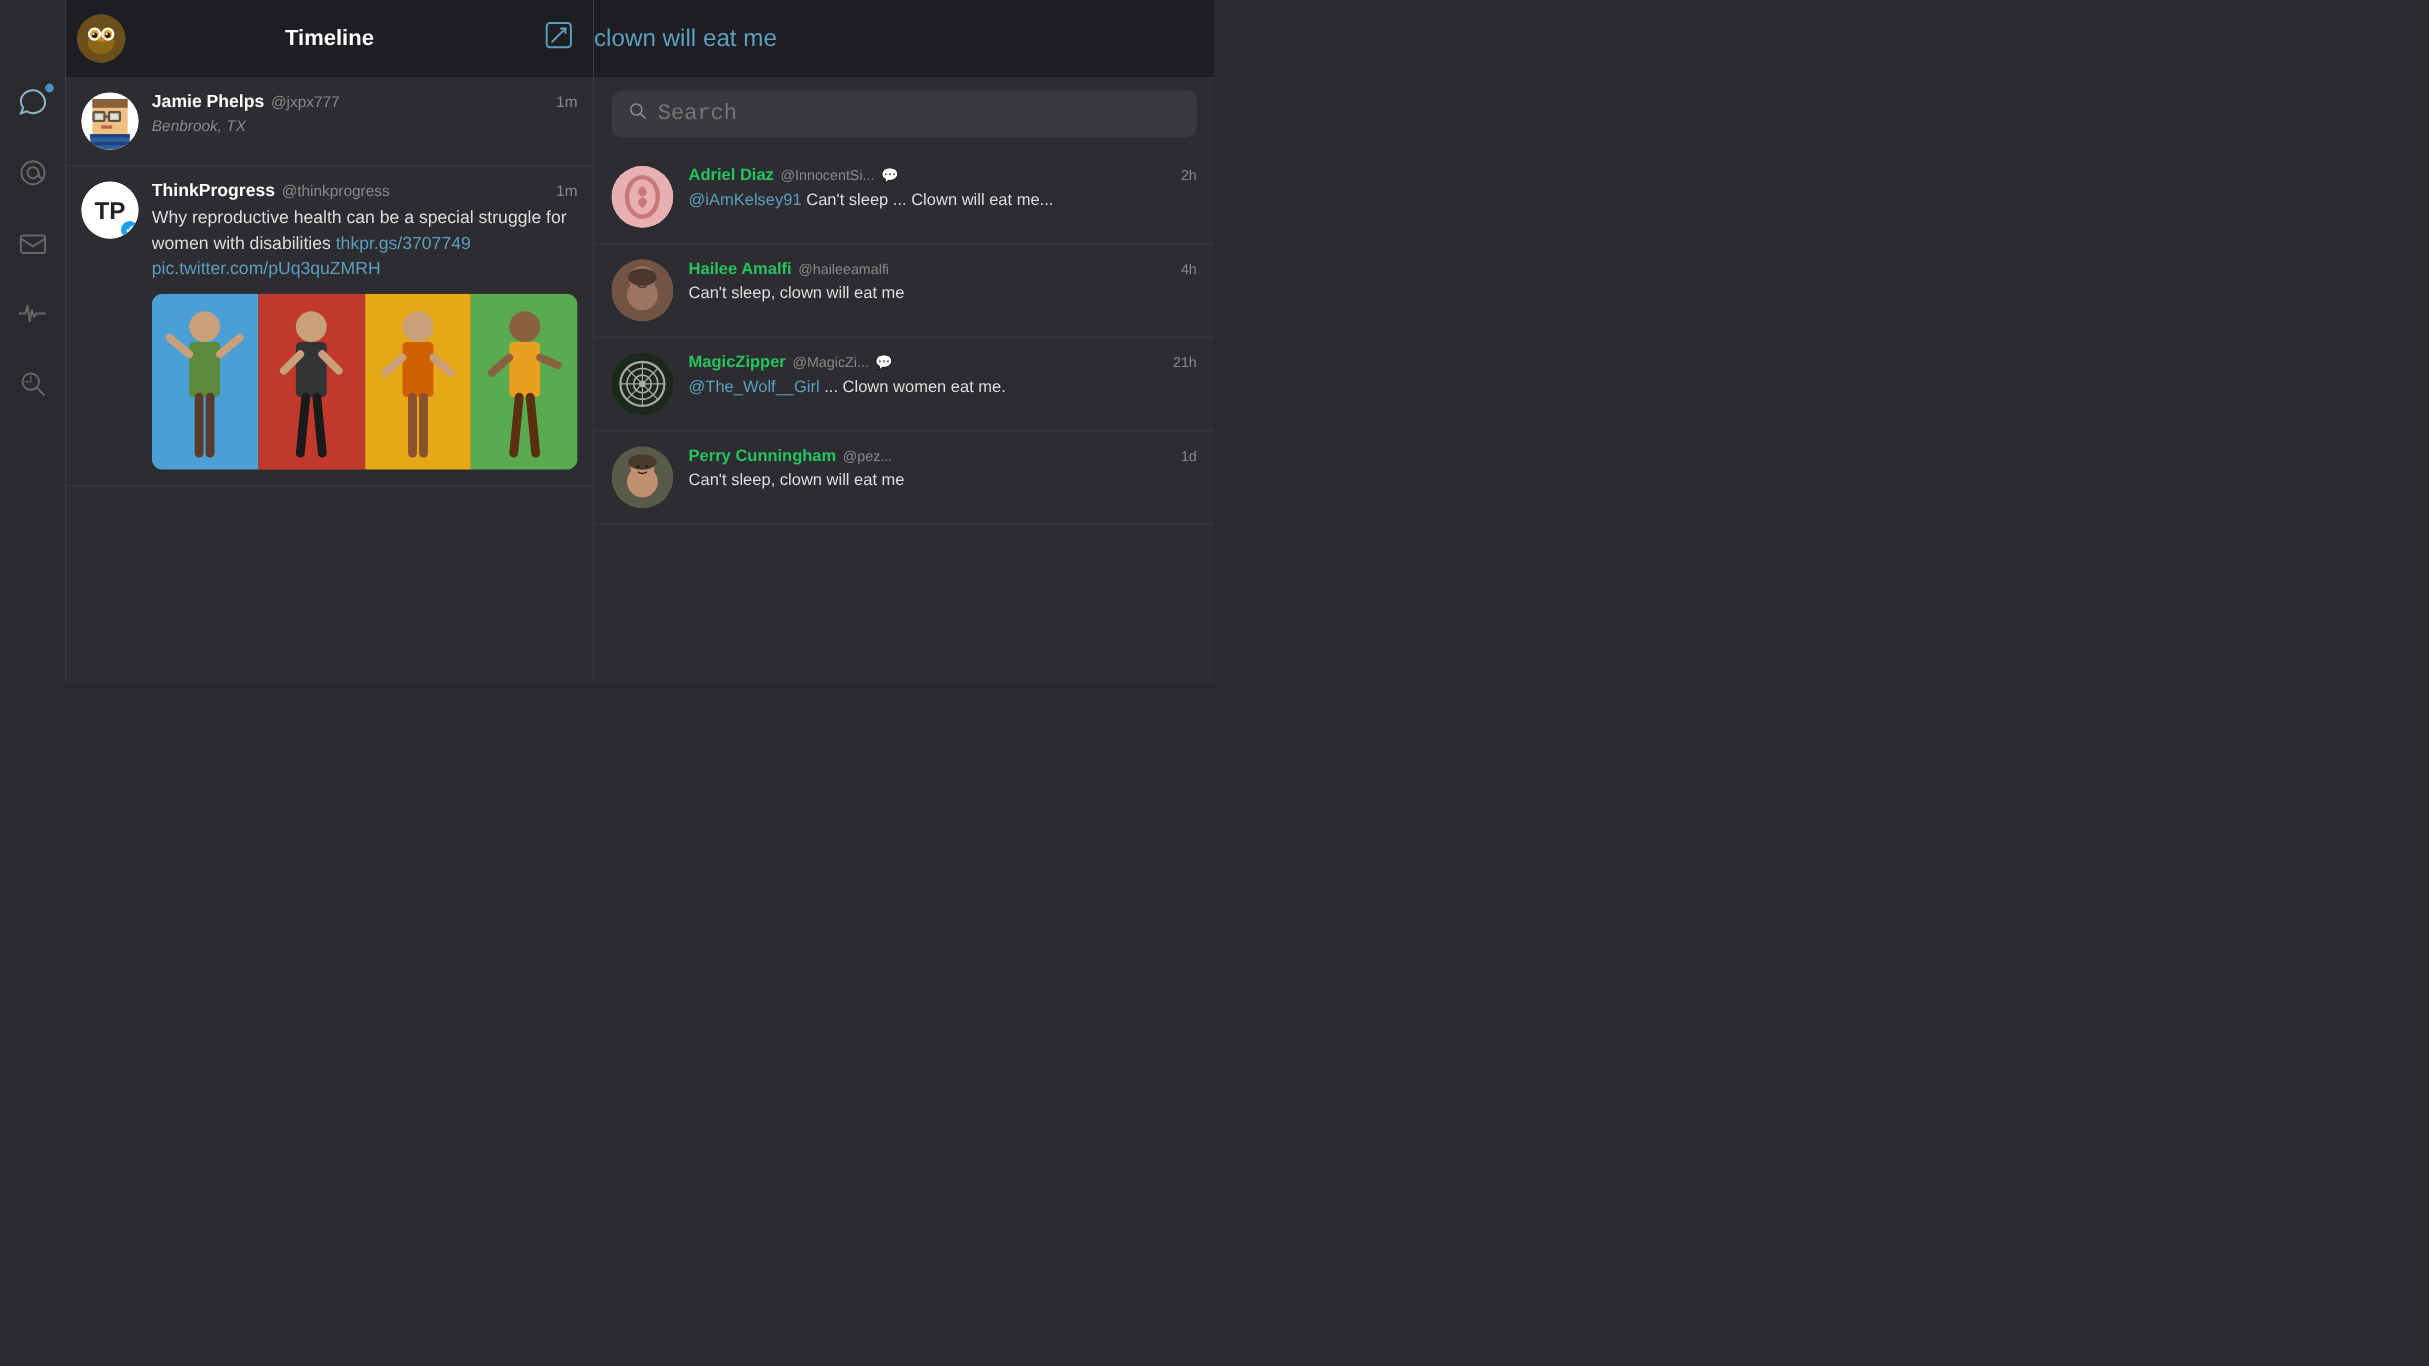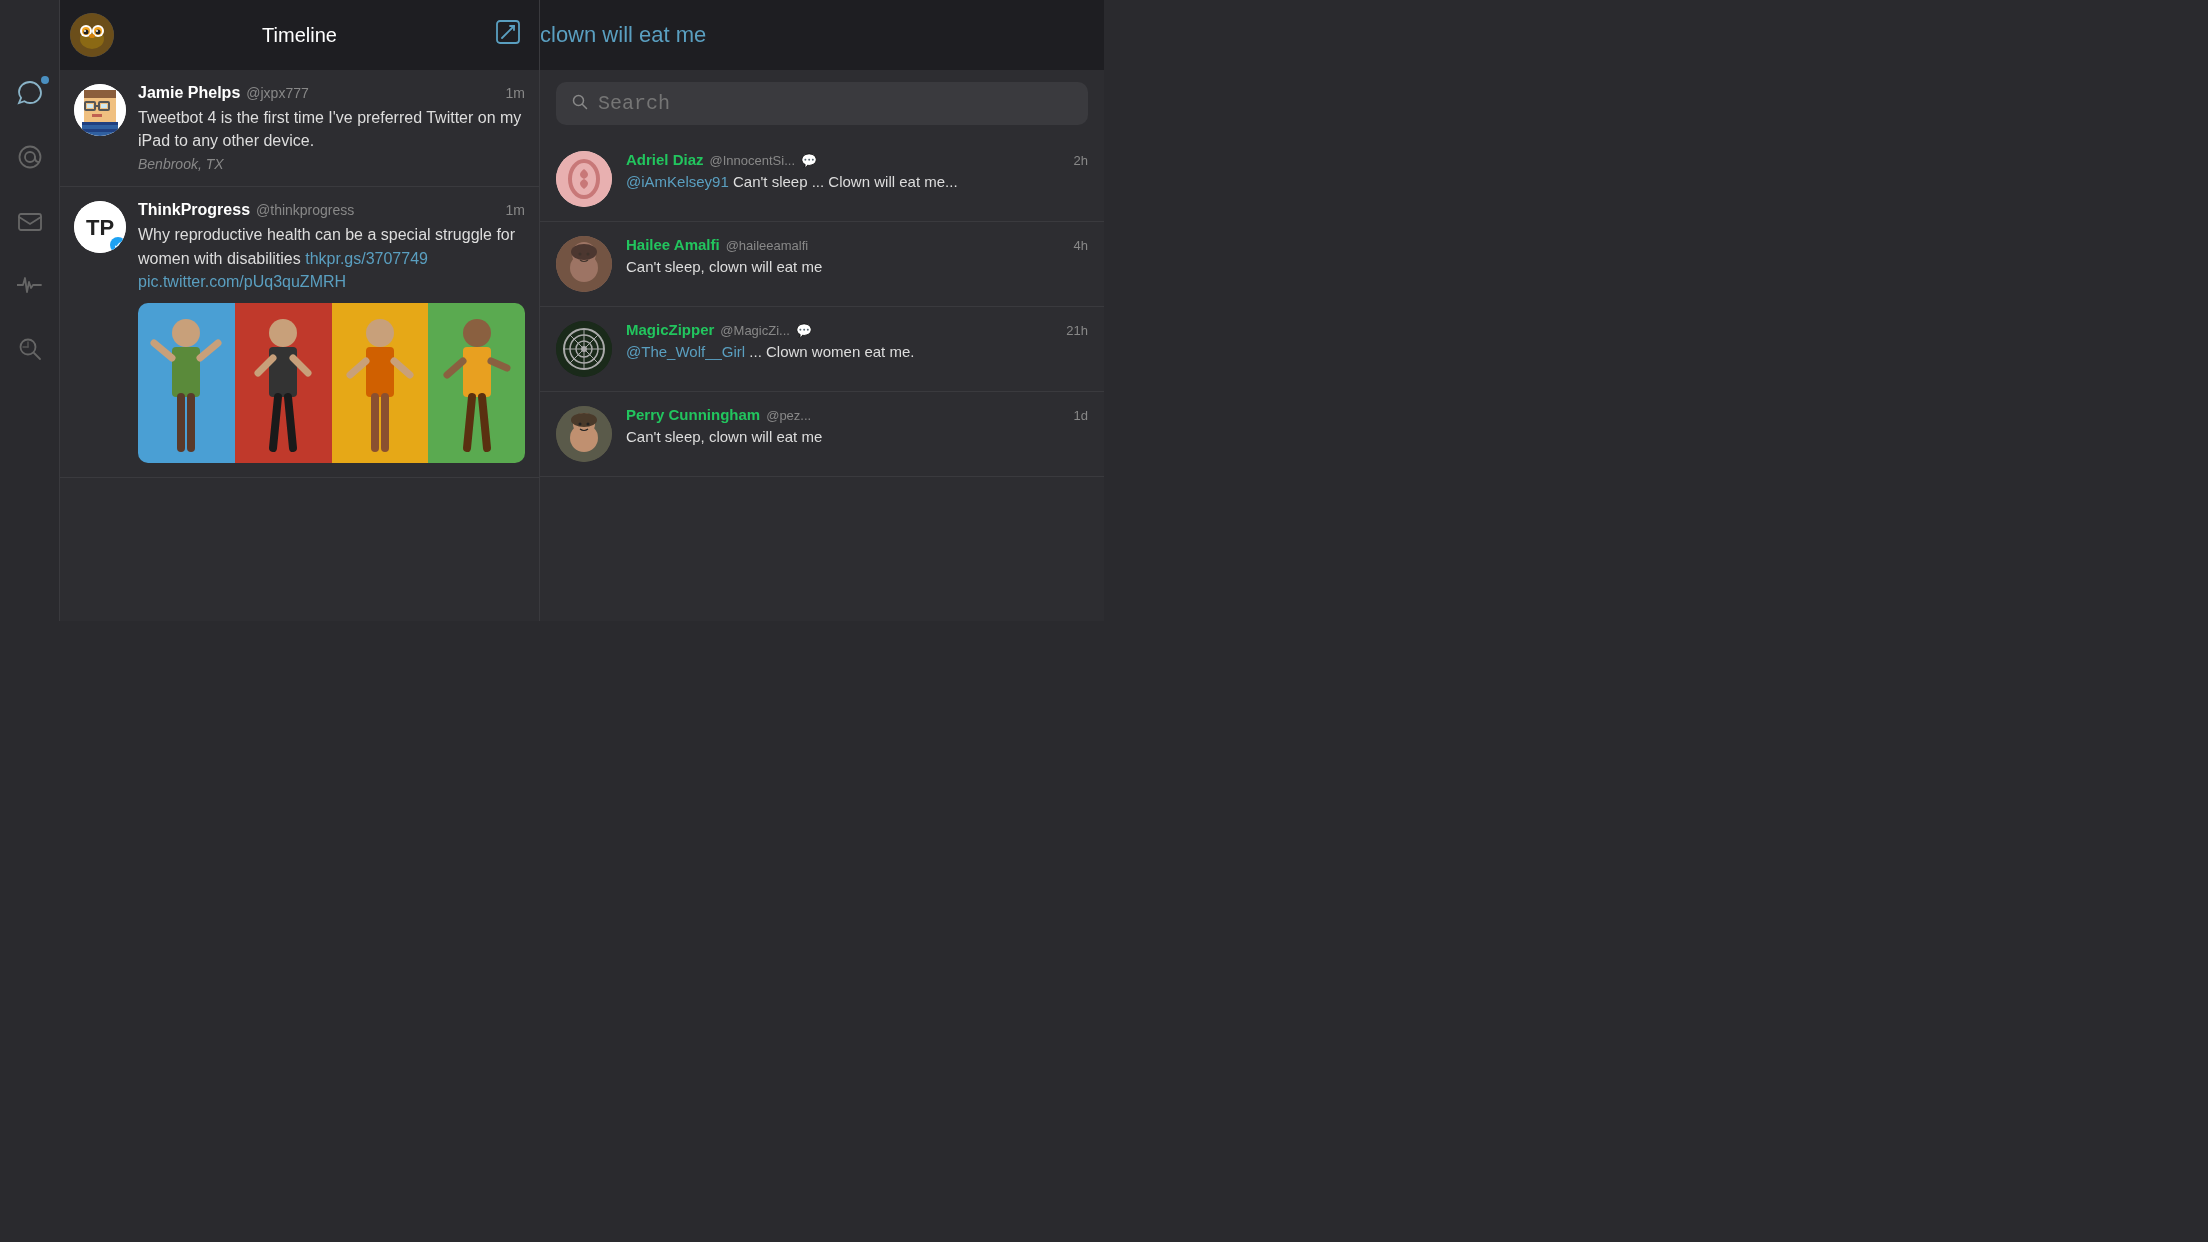--- a/index.html
+++ b/index.html
@@ -57,21 +57,21 @@
       background: #1e1e22;
       height: 70px;
       display: flex;
       align-items: center;
       justify-content: center;
       position: relative;
       flex-shrink: 0;
     }
     .timeline-header-title {
       font-size: 20px;
-      font-weight: normal;
+      font-weight: bold;
       color: #fff;
     }
     .compose-icon {
       position: absolute;
       right: 18px;
       top: 50%;
       transform: translateY(-50%);
       color: #5a9fc0;
       font-size: 22px;
       cursor: pointer;
@@ -387,21 +387,20 @@
           <rect x="8" y="38" width="36" height="3" fill="#204080"></rect>
           <rect x="8" y="45" width="36" height="3" fill="#204080"></rect>
         </svg>
       </div>
       <div class="tweet-content">
         <div class="tweet-header-line">
           <span class="tweet-name">Jamie Phelps</span>
           <span class="tweet-handle">@jxpx777</span>
           <span class="tweet-time">1m</span>
         </div>
-        <div class="tweet-text">Tweetbot 4 is the first time I've preferred Twitter on my iPad to any other device.</div>
         <div class="tweet-location">Benbrook, TX</div>
       </div>
     </div>
 
     <div class="tweet-item">
       <div class="tweet-avatar avatar-tp" style="position:relative;">
         <svg viewBox="0 0 52 52" width="52" height="52">
           <circle cx="26" cy="26" r="26" fill="#fff"></circle>
           <text x="26" y="34" text-anchor="middle" font-size="22" font-weight="bold" fill="#222">TP</text>
         </svg>

